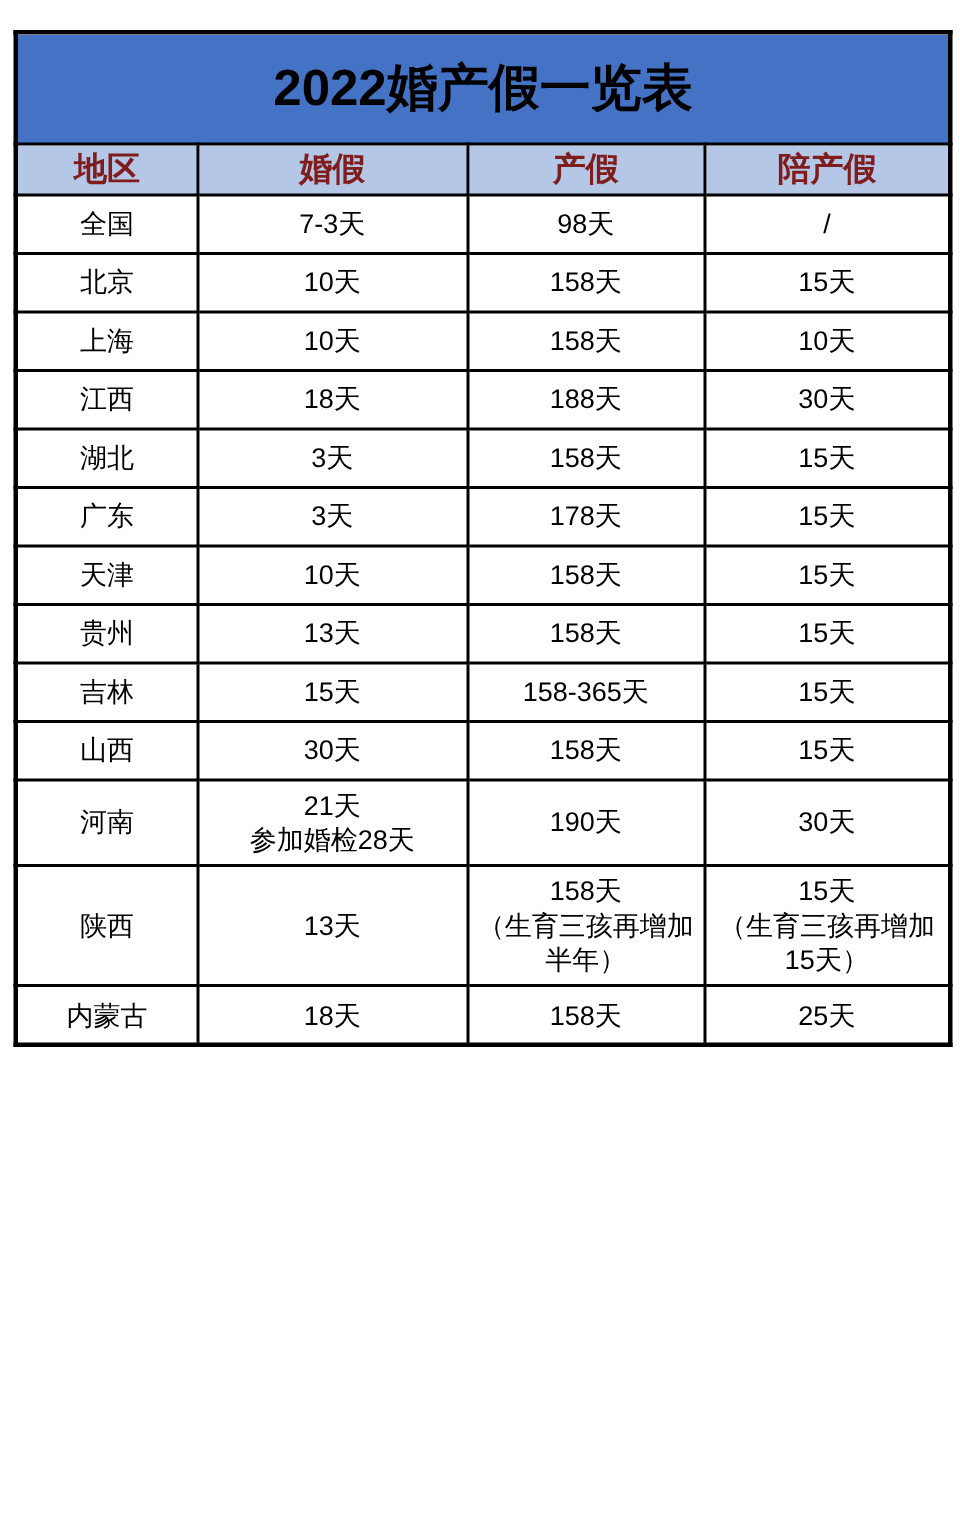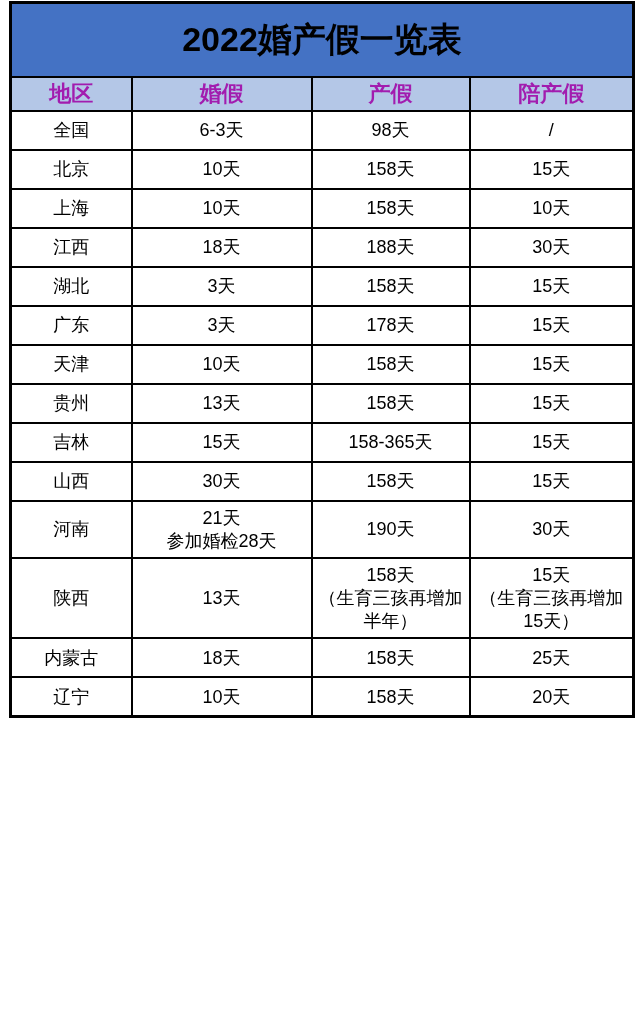--- a/index.html
+++ b/index.html
@@ -15,21 +15,21 @@
   }
   .page {
     width: 640px;
     height: 1024px;
     background: #ffffff;
   }
   table.leave-table {
     border-collapse: collapse;
     table-layout: fixed;
     width: 623px;
-    margin: 1px 8px 0 9px;
+    margin: 20px 8px 0 9px;
     border: 3px solid #000000;
     padding-left: 24px;
   }
   .leave-table th, .leave-table td {
     border: 2px solid #000000;
     text-align: center;
     vertical-align: middle;
     color: #000000;
     overflow: hidden;
   }
@@ -40,21 +40,21 @@
   .title-cell {
     background: #4472C4;
     color: #ffffff;
     font-size: 34px;
     font-weight: bold;
     height: 72px;
     padding: 0;
   }
   .header-row th {
     background: #B4C7E7;
-    color: #a21caf;
+    color: #7f1d1d;
     font-size: 22px;
     font-weight: bold;
     height: 27px;
     padding: 1px 2px;
   }
   .leave-table td {
     font-size: 18px;
     line-height: 1.26;
     height: 27px;
     padding: 5px 2px;
@@ -79,21 +79,21 @@
       <tr class="header-row">
         <th>地区</th>
         <th>婚假</th>
         <th>产假</th>
         <th>陪产假</th>
       </tr>
     </thead>
     <tbody id="table-body">
         <tr>
     <td>全国</td>
-    <td>6-3天</td>
+    <td>7-3天</td>
     <td>98天</td>
     <td>/</td>
   </tr>
         <tr>
     <td>北京</td>
     <td>10天</td>
     <td>158天</td>
     <td>15天</td>
   </tr>
         <tr>
@@ -158,21 +158,15 @@
 （生育三孩再增加半年）</td>
     <td>15天
 （生育三孩再增加15天）</td>
   </tr>
         <tr>
     <td>内蒙古</td>
     <td>18天</td>
     <td>158天</td>
     <td>25天</td>
   </tr>
-        <tr>
-    <td>辽宁</td>
-    <td>10天</td>
-    <td>158天</td>
-    <td>20天</td>
-  </tr>
       </tbody>
   </table>
 </div>
 
 </body></html>

